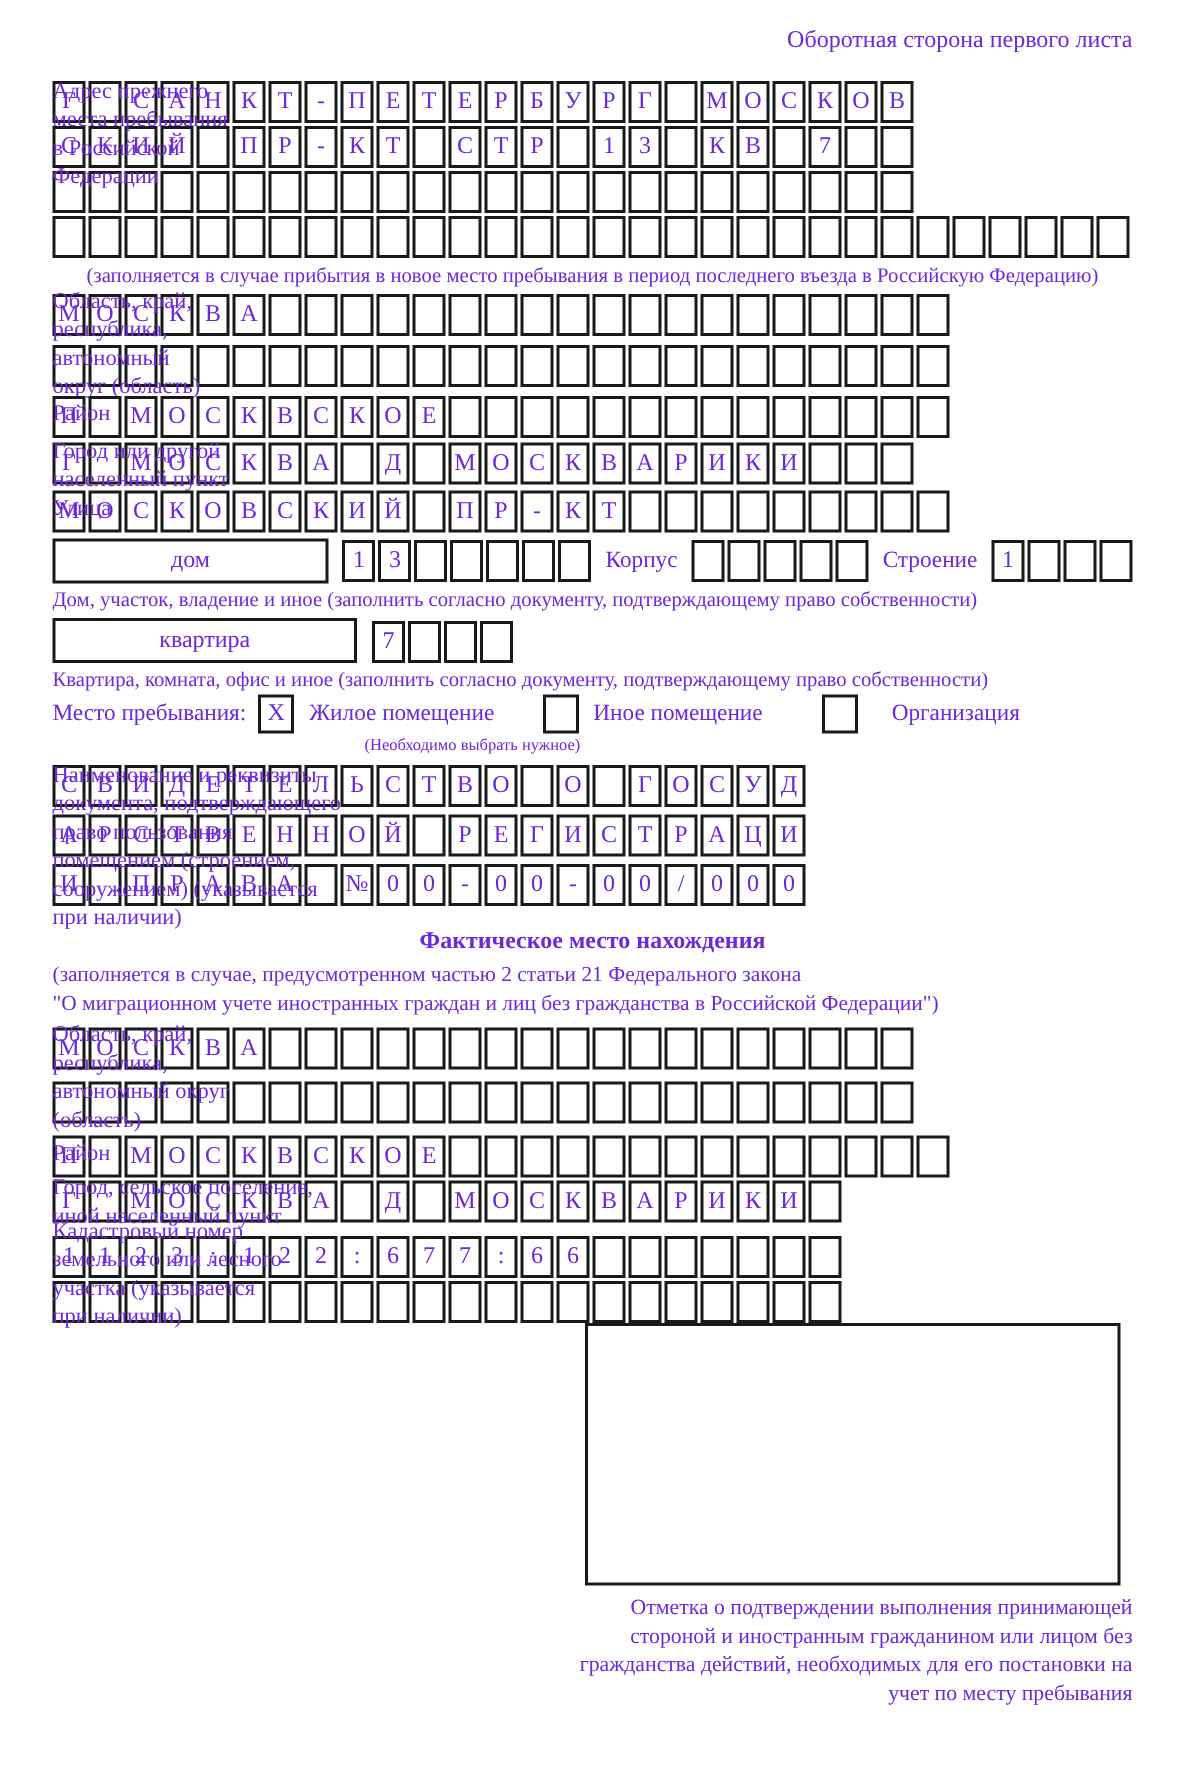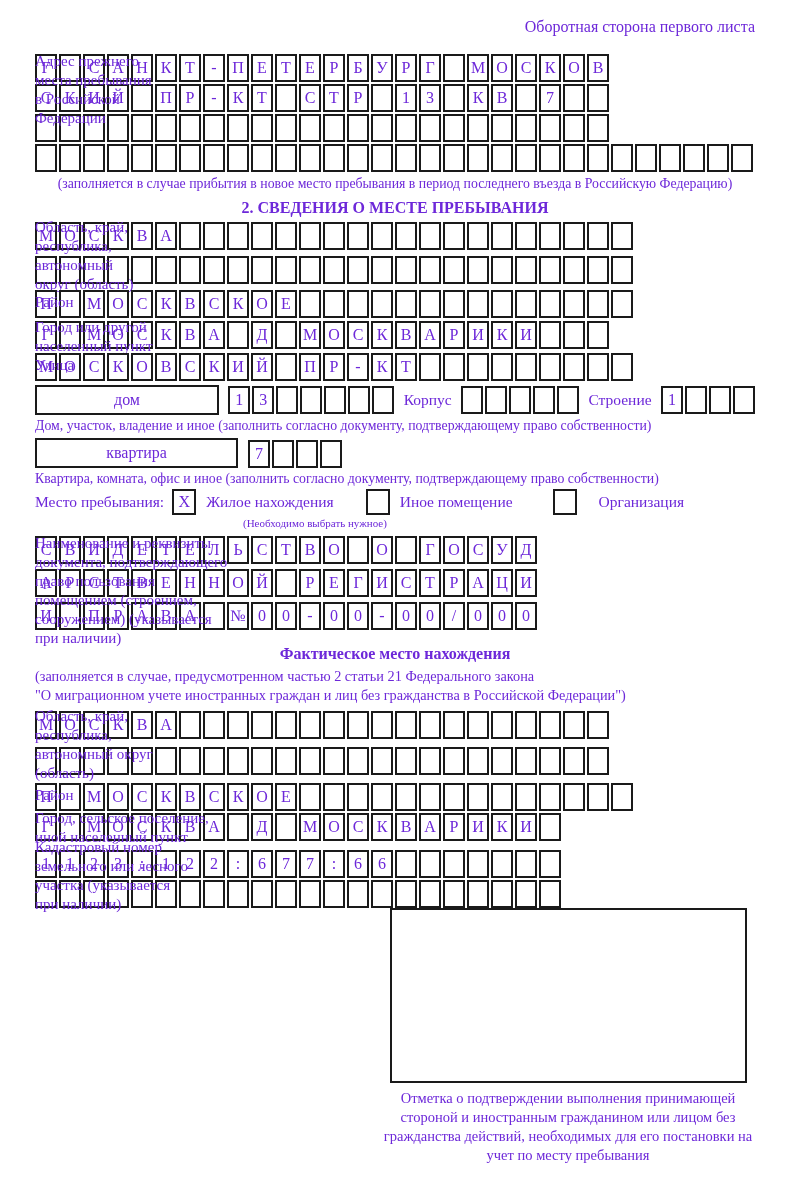--- a/index.html
+++ b/index.html
@@ -59,21 +59,21 @@
     display:inline-flex;align-items:center;justify-content:center;font-size:16px;
     margin:0 10px 0 8px;
   }
   .opt-label{margin-right:24px;}
   .mesto-note{font-size:11px;line-height:17px;margin-left:208px;}
   .fact-title{margin-top:14px;text-align:center;font-weight:bold;font-size:16px;line-height:20px;}
   .fact-note{margin-top:3px;text-align:left;font-size:14.3px;line-height:19px;}
   
   .stamp-col{width:374px;margin-left:auto;margin-top:0;}
   .stamp-box{box-sizing:border-box;width:357px;height:175px;border:2px solid #1a1a1a;margin:0 auto;}
-  .stamp-caption{margin-top:6px;text-align:center;font-size:14.5px;line-height:19px;}
+  .stamp-caption{margin-top:6px;text-align:right;font-size:14.5px;line-height:19px;}
 </style>
 </head>
 <body>
 
 <div class="page">
 
   <div class="corner-note">Оборотная сторона первого листа</div>
 
   <div class="frow addr">
     <div class="flabel" style="top:-2px">Адрес прежнего
@@ -188,21 +188,20 @@
       <span class="cell"></span>
       <span class="cell"></span>
       <span class="cell"></span>
       <span class="cell"></span>
       <span class="cell"></span>
       <span class="cell"></span>
       <span class="cell"></span>
     </div>
   <div class="caption center mt3">(заполняется в случае прибытия в новое место пребывания в период последнего въезда в Российскую Федерацию)</div>
 
-  <div class="sec-title">2. СВЕДЕНИЯ О МЕСТЕ ПРЕБЫВАНИЯ</div>
 
   <div class="frow mt4">
     <div class="flabel" style="top:-4px">Область, край,
 республика,
 автономный
 округ (область)</div>
     <div class="stack gap6">
       <div class="cellrow">
           <span class="cell">М</span>
           <span class="cell">О</span>
@@ -389,21 +388,21 @@
         <span class="cell"></span>
         <span class="cell"></span>
         <span class="cell"></span>
       </div>
   </div>
   <div class="caption mt2">Квартира, комната, офис и иное (заполнить согласно документу, подтверждающему право собственности)</div>
 
   <div class="mesto-row">
     <span>Место пребывания:</span>
     <span class="checkbox">X</span>
-    <span class="opt-label">Жилое нахождения</span>
+    <span class="opt-label">Жилое помещение</span>
     <span class="checkbox"></span>
     <span class="opt-label">Иное помещение</span>
     <span class="checkbox" style="margin-left:16px;margin-right:22px"></span>
     <span>Организация</span>
   </div>
   <div class="mesto-note">(Необходимо выбрать нужное)</div>
 
   <div class="frow mt4">
     <div class="flabel" style="top:-2px">Наименование и реквизиты
 документа, подтверждающего

